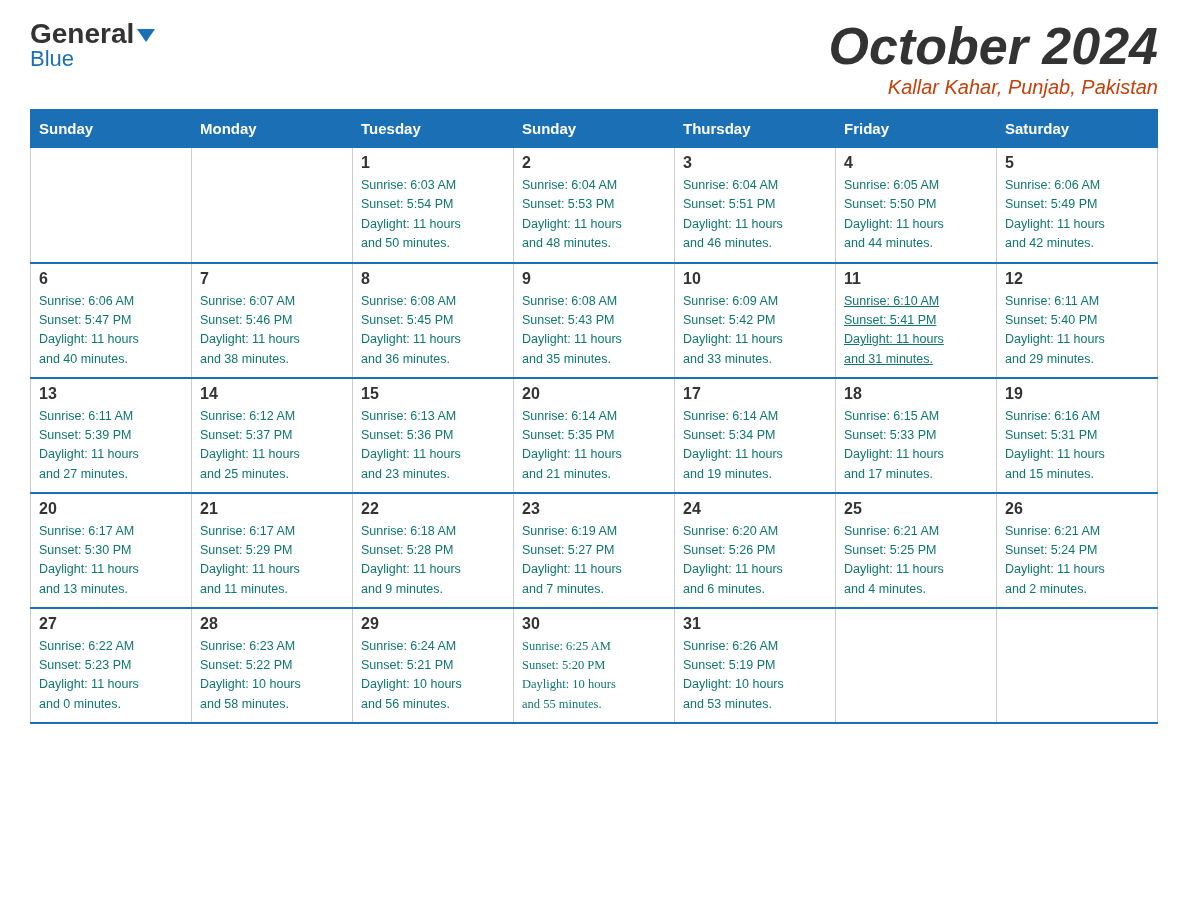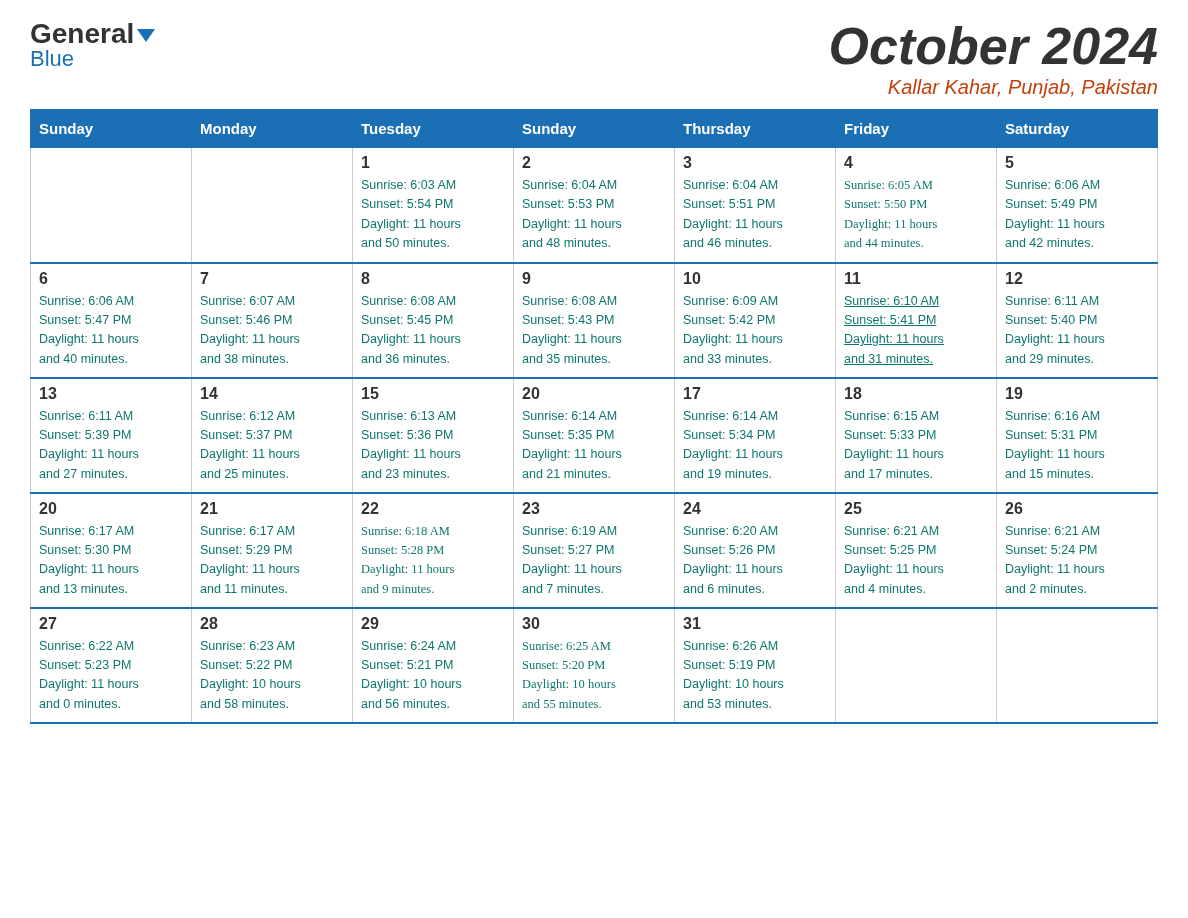--- a/index.html
+++ b/index.html
@@ -142,21 +142,21 @@
         </td>
         <td>
           <span class="day-number">3</span>
           <div class="day-info" style="white-space: pre-line;">Sunrise: 6:04 AM
 Sunset: 5:51 PM
 Daylight: 11 hours
 and 46 minutes.</div>
         </td>
         <td>
           <span class="day-number">4</span>
-          <div class="day-info" style="white-space: pre-line; font-family: Liberation Serif, serif;">Sunrise: 6:05 AM
+          <div class="day-info" style="white-space: pre-line;">Sunrise: 6:05 AM
 Sunset: 5:50 PM
 Daylight: 11 hours
 and 44 minutes.</div>
         </td>
         <td>
           <span class="day-number">5</span>
           <div class="day-info" style="white-space: pre-line;">Sunrise: 6:06 AM
 Sunset: 5:49 PM
 Daylight: 11 hours
 and 42 minutes.</div>
@@ -274,21 +274,21 @@
         </td>
         <td>
           <span class="day-number">21</span>
           <div class="day-info" style="white-space: pre-line;">Sunrise: 6:17 AM
 Sunset: 5:29 PM
 Daylight: 11 hours
 and 11 minutes.</div>
         </td>
         <td>
           <span class="day-number">22</span>
-          <div class="day-info" style="white-space: pre-line; font-family: Liberation Serif, serif;">Sunrise: 6:18 AM
+          <div class="day-info" style="white-space: pre-line;">Sunrise: 6:18 AM
 Sunset: 5:28 PM
 Daylight: 11 hours
 and 9 minutes.</div>
         </td>
         <td>
           <span class="day-number">23</span>
           <div class="day-info" style="white-space: pre-line;">Sunrise: 6:19 AM
 Sunset: 5:27 PM
 Daylight: 11 hours
 and 7 minutes.</div>

